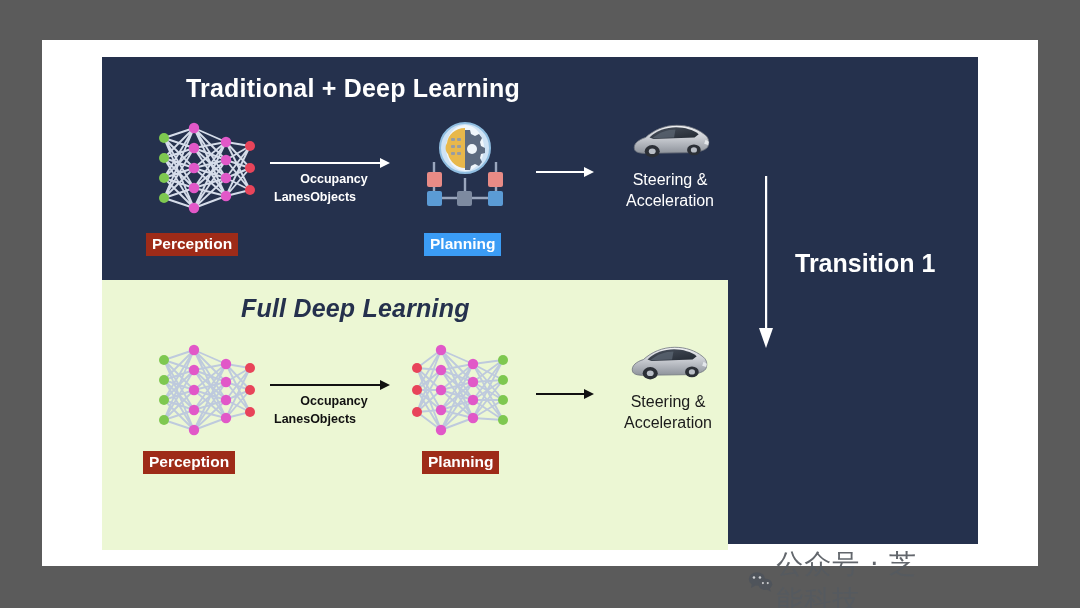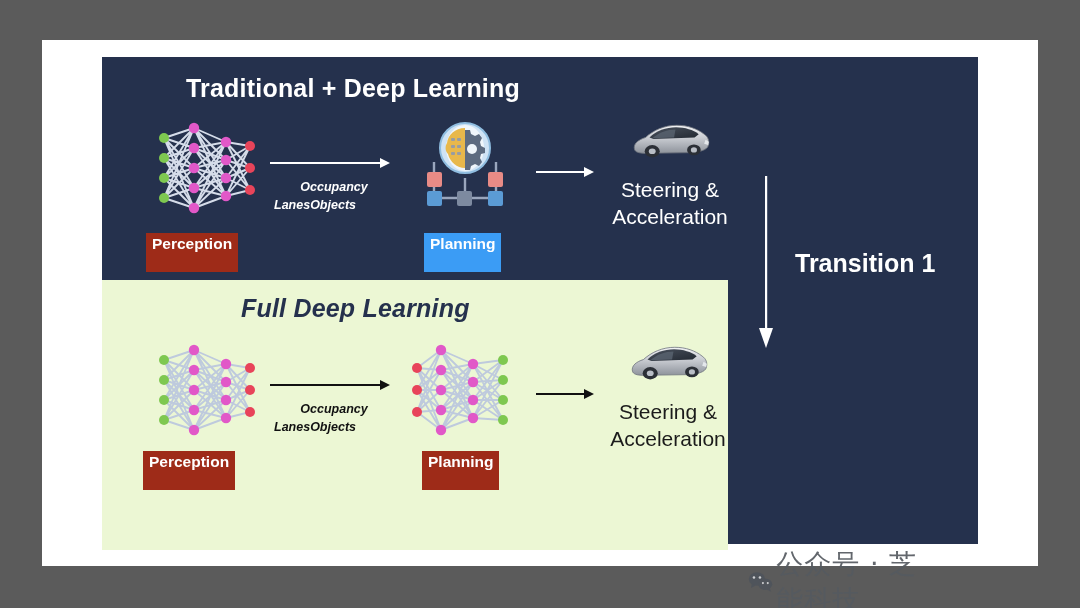--- a/index.html
+++ b/index.html
@@ -65,23 +65,22 @@
     width: 112px; height: 2px;
   }
   .arrow-line .head {
     position: absolute; left: 110px; top: 2px;
     width: 0; height: 0;
     border-top: 5px solid transparent;
     border-bottom: 5px solid transparent;
     border-left: 10px solid currentColor;
   }
   .arrow-labels {
-    margin-top: 8px;
+    margin-top: 0;
     font-size: 12.5px;
-    font-style: italic;
     font-weight: bold;
     text-align: center;
     line-height: 1.45;
   }
   .arrow-labels .l-occ { display: block; }
   .arrow-labels .l-bot { display: flex; justify-content: flex-start; padding: 0 4px; }
 
   
   .plain-arrow { position: absolute; width: 62px; height: 12px; }
   .plain-arrow .shaft { position: absolute; left: 0; top: 5px; width: 50px; height: 2px; }
@@ -89,33 +88,33 @@
     position: absolute; left: 48px; top: 1px;
     width: 0; height: 0;
     border-top: 5px solid transparent;
     border-bottom: 5px solid transparent;
     border-left: 10px solid currentColor;
   }
 
   
   .car-block { position: absolute; text-align: center; width: 140px; }
   .car-caption {
-    font-size: 21px;
+    font-size: 16px;
     line-height: 1.3;
-    margin-top: 8px;
+    margin-top: 2px;
     white-space: pre-line;
   }
 
   
   .tag {
     position: absolute;
     font-size: 15.5px;
     font-weight: bold;
     color: #ffffff;
-    padding: 2px 6px 19px 6px;
+    padding: 2px 6px 3px 6px;
     white-space: nowrap;
     line-height: 1.15;
   }
 
   
   #transition-arrow {
     position: absolute;
     left: 758px; top: 176px;
     width: 16px; height: 176px;
   }

